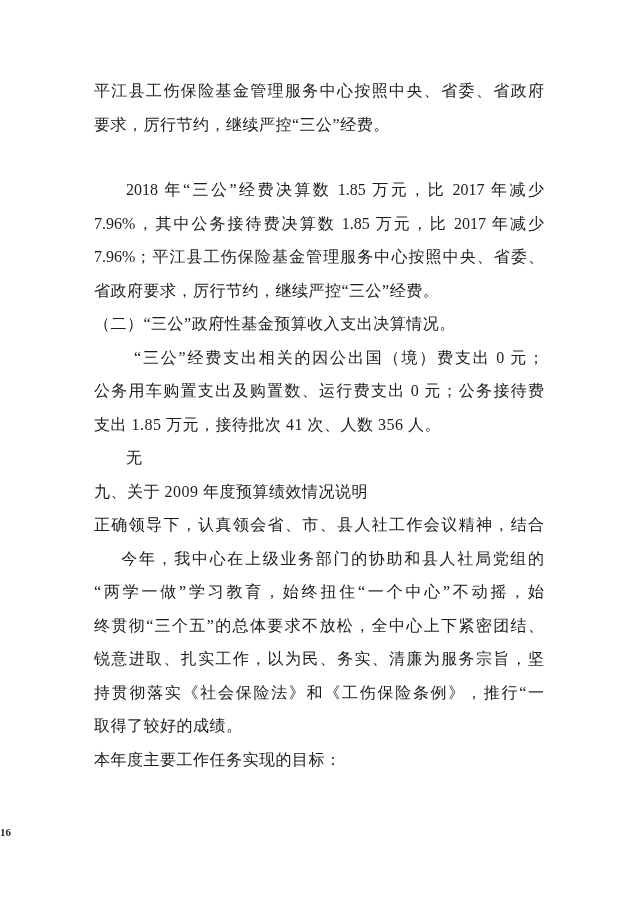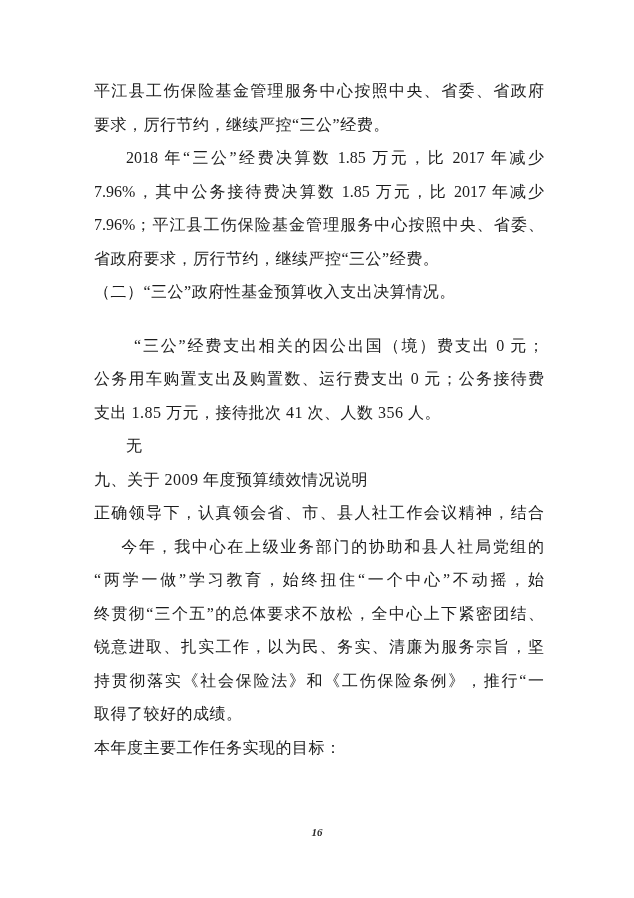--- a/index.html
+++ b/index.html
@@ -36,40 +36,39 @@
     text-align: justify;
     text-align-last: justify;
     text-justify: inter-character;
     letter-spacing: 0;
   }
   .page-number {
     position: absolute;
     top: 826px;
     left: 0;
     width: 100%;
-    text-align: center;
+    text-align: left;
     font-size: 11px;
     font-weight: bold;
     color: #2a2a2a;
-    font-style: italic;
   }
 </style>
 </head>
 <body>
 
 <div class="page">
   <div class="content" id="document-body">
       <div class="line justify">平江县工伤保险基金管理服务中心按照中央、省委、省政府</div>
       <div class="line">要求，厉行节约，继续严控“三公”经费。</div>
-      <div class="line justify" style="padding-left: 2em;">2018 年“三公”经费决算数 1.85 万元，比 2017 年减少</div>
+      <div class="line justify" style="padding-left: 2em; margin-top: 32px;">2018 年“三公”经费决算数 1.85 万元，比 2017 年减少</div>
       <div class="line justify">7.96%，其中公务接待费决算数 1.85 万元，比 2017 年减少</div>
       <div class="line justify">7.96%；平江县工伤保险基金管理服务中心按照中央、省委、</div>
       <div class="line">省政府要求，厉行节约，继续严控“三公”经费。</div>
       <div class="line">（二）“三公”政府性基金预算收入支出决算情况。</div>
-      <div class="line justify" style="padding-left: 2.5em; margin-top: 20px;">“三公”经费支出相关的因公出国（境）费支出 0 元；</div>
+      <div class="line justify" style="padding-left: 2.5em;">“三公”经费支出相关的因公出国（境）费支出 0 元；</div>
       <div class="line justify">公务用车购置支出及购置数、运行费支出 0 元；公务接待费</div>
       <div class="line">支出 1.85 万元，接待批次 41 次、人数 356 人。</div>
       <div class="line" style="padding-left: 2em;">无</div>
       <div class="line">九、关于 2009 年度预算绩效情况说明</div>
       <div class="line justify">正确领导下，认真领会省、市、县人社工作会议精神，结合</div>
       <div class="line justify" style="padding-left: 1.7em;">今年，我中心在上级业务部门的协助和县人社局党组的</div>
       <div class="line justify">“两学一做”学习教育，始终扭住“一个中心”不动摇，始</div>
       <div class="line justify">终贯彻“三个五”的总体要求不放松，全中心上下紧密团结、</div>
       <div class="line justify">锐意进取、扎实工作，以为民、务实、清廉为服务宗旨，坚</div>
       <div class="line justify">持贯彻落实《社会保险法》和《工伤保险条例》，推行“一</div>

